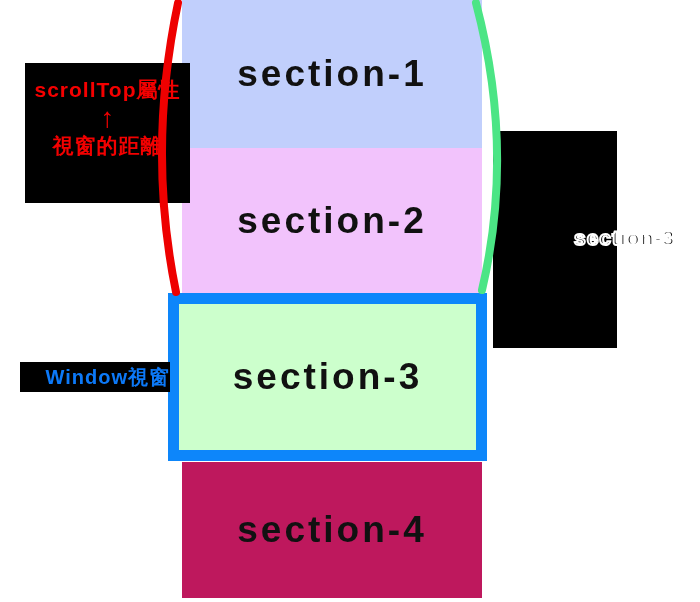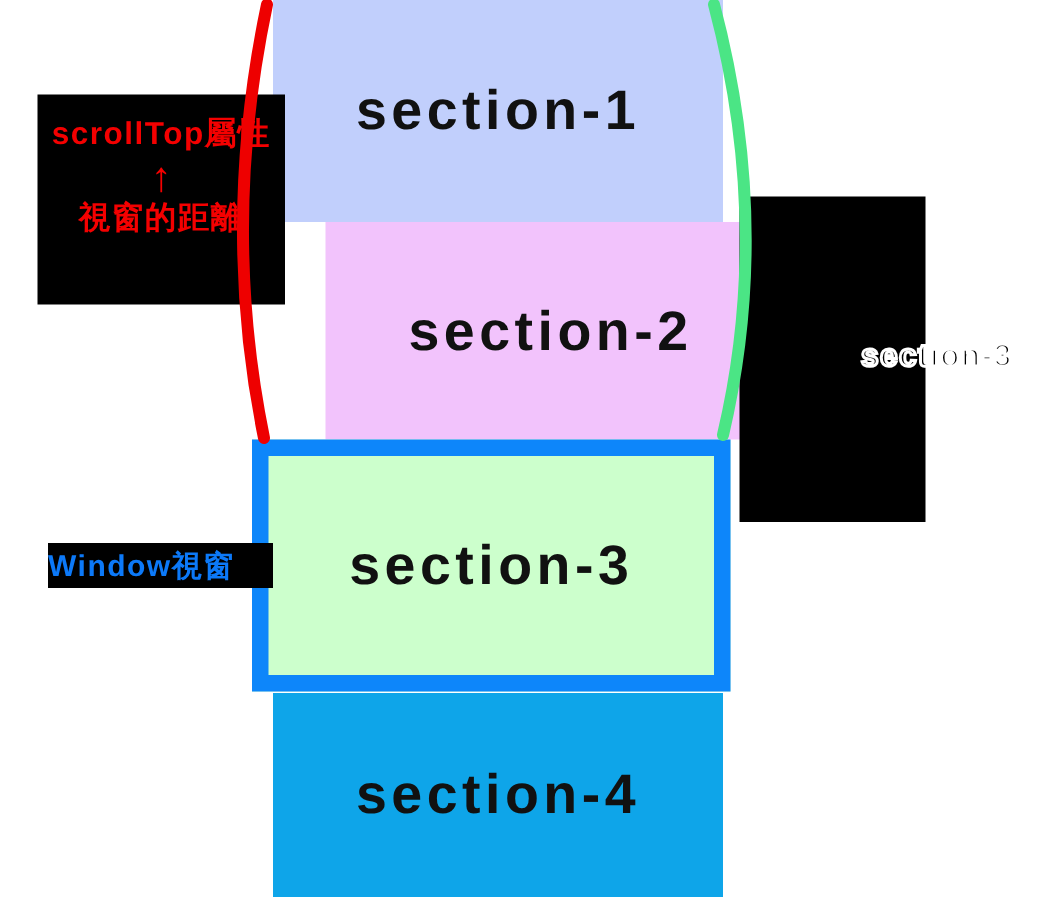--- a/index.html
+++ b/index.html
@@ -24,22 +24,22 @@
     z-index: 2;
   }
   .left-callout {
     position: absolute; left: 5px; top: 63px; width: 165px; height: 140px;
     background: #000000; text-align: center; font-weight: bold; z-index: 2; margin-left: 20px;
   }
   .lc-title { display: block; padding-top: 15px; font-size: 21px; line-height: 24px; letter-spacing: 1px; }
   .lc-arrow { display: block; font-size: 28px; line-height: 32px; height: 32px; }
   .lc-desc  { display: block; font-size: 21px; line-height: 24px; letter-spacing: 1px; }
   .window-label {
-    position: absolute; left: 32px; top: 362px; width: 150px; height: 30px;
-    background: #000000; display: flex; align-items: center; justify-content: flex-start;
+    position: absolute; left: 20px; top: 362px; width: 150px; height: 30px;
+    background: #000000; display: flex; align-items: center; justify-content: flex-end;
     font-size: 20px; font-weight: bold; letter-spacing: 1px; z-index: 3;
   }
   .right-callout {
     position: absolute; left: 493px; top: 131px; width: 124px; height: 217px;
     background: #000000; z-index: 2;
   }
   .right-callout-text {
     position: absolute; left: 574px; top: 226px;
     font-size: 21px; font-weight: bold; color: #000000;
     -webkit-text-stroke: 2px #ffffff; letter-spacing: 1px; z-index: 3;
@@ -52,29 +52,29 @@
 </style>
 </head>
 <body>
 
 <div class="stage">
 
   <div class="section sec1" style="background: rgb(193, 207, 252);">
     <span>section-1</span>
   </div>
 
-  <div class="section sec2" style="background: rgb(242, 195, 252); margin-left: 35px;">
+  <div class="section sec2" style="background: rgb(242, 195, 252);">
     <span>section-2</span>
   </div>
 
   <div class="window-box" style="background: rgb(204, 255, 204); border-color: rgb(13, 134, 250);">
     <span>section-3</span>
   </div>
 
-  <div class="section sec4" style="background: #0ea5e9; align-items: center;">
+  <div class="section sec4" style="background: #be185d; align-items: center;">
     <span>section-4</span>
   </div>
 
   <div class="left-callout" style="background: rgb(0, 0, 0); color: rgb(244, 0, 0);">
     <span class="lc-title">scrollTop屬性</span>
     <span class="lc-arrow">↑</span>
     <span class="lc-desc">視窗的距離</span>
   </div>
 
   <div class="window-label" style="background: rgb(0, 0, 0); color: rgb(12, 121, 248);">

